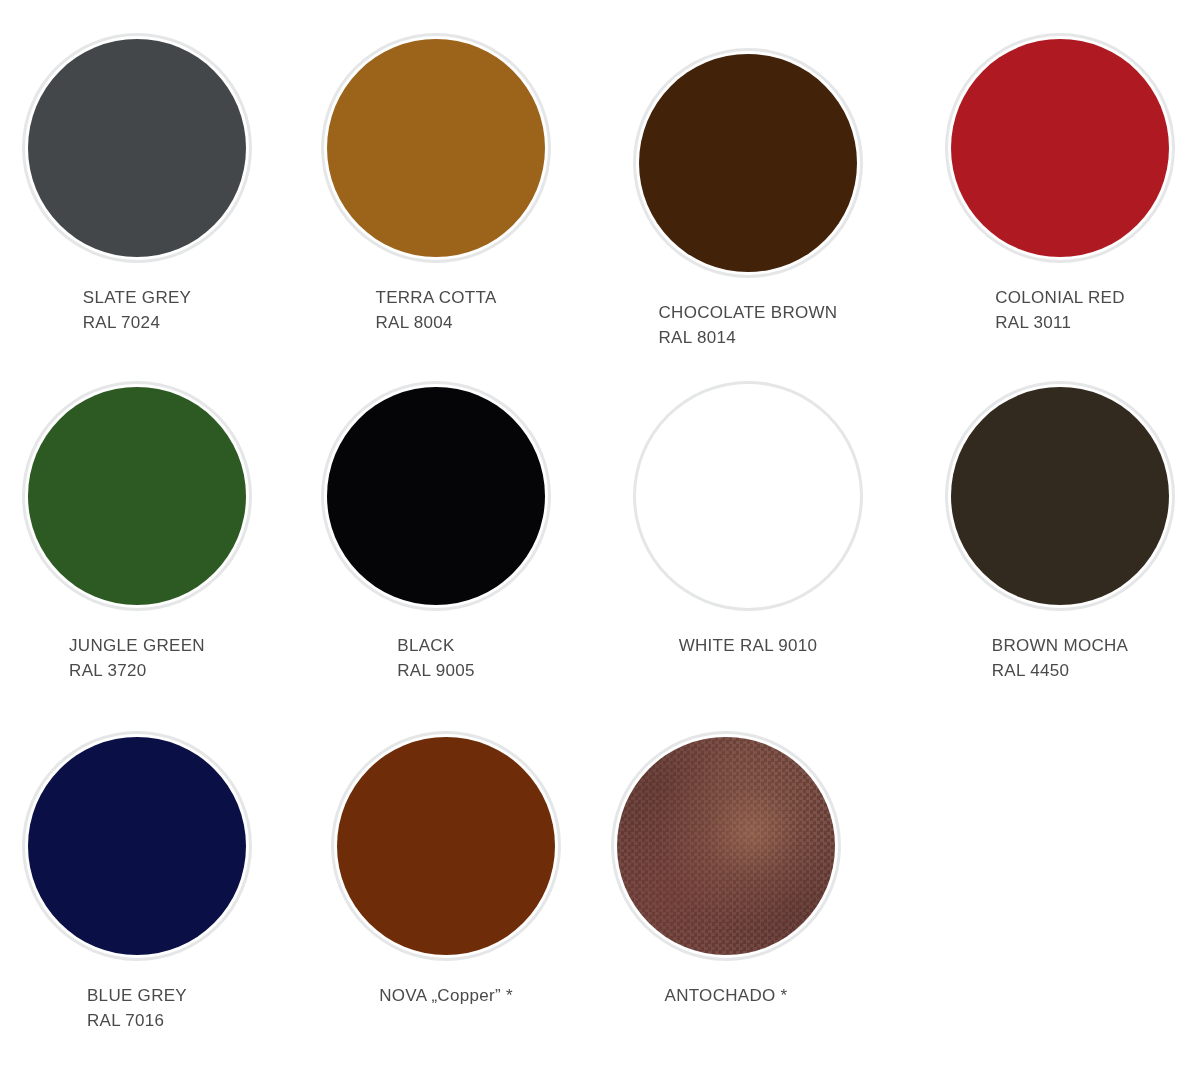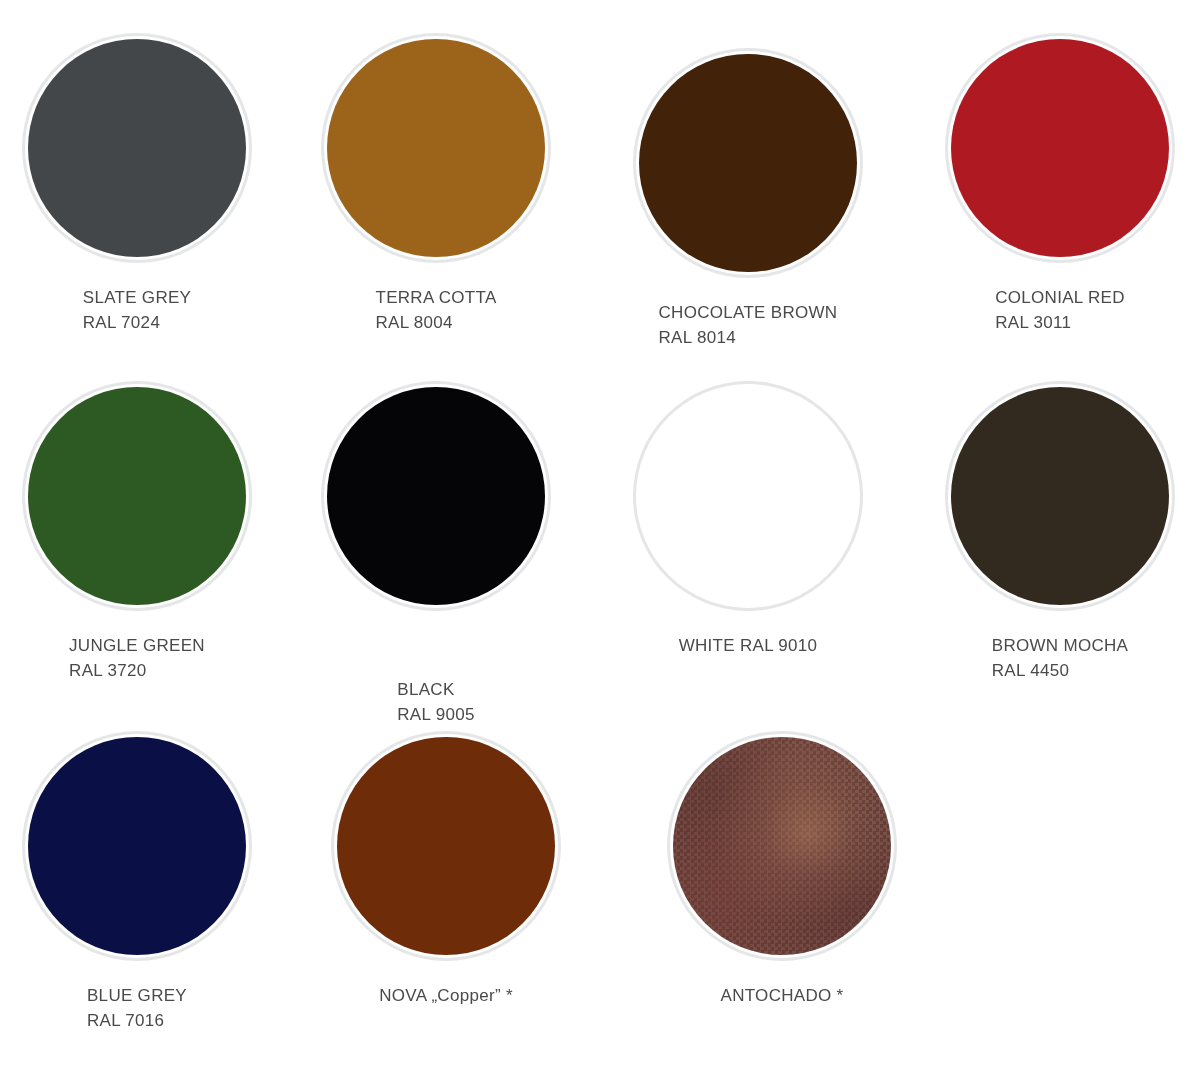--- a/index.html
+++ b/index.html
@@ -129,21 +129,21 @@
     </div>
     <div class="swatch-cell" data-swatch-style="solid" style="left: -13px; top: 381px;">
       <div class="swatch-ring">
         <div class="swatch-gap">
           <div class="swatch-disc" style="background: rgb(44, 90, 34);"></div>
         </div>
       </div>
       <div class="swatch-label">JUNGLE GREEN
 RAL 3720</div>
     </div>
-    <div class="swatch-cell" data-swatch-style="solid" style="left: 286px; top: 381px; gap: 44px;">
+    <div class="swatch-cell" data-swatch-style="solid" style="left: 286px; top: 381px;">
       <div class="swatch-ring">
         <div class="swatch-gap">
           <div class="swatch-disc" style="background: rgb(5, 5, 7);"></div>
         </div>
       </div>
       <div class="swatch-label">BLACK
 RAL 9005</div>
     </div>
     <div class="swatch-cell" data-swatch-style="outline" style="left: 598px; top: 381px;">
       <div class="swatch-ring">
@@ -172,21 +172,21 @@
 RAL 7016</div>
     </div>
     <div class="swatch-cell" data-swatch-style="solid" style="left: 296px; top: 731px;">
       <div class="swatch-ring">
         <div class="swatch-gap">
           <div class="swatch-disc" style="background: rgb(110, 45, 8);"></div>
         </div>
       </div>
       <div class="swatch-label">NOVA „Copper” *</div>
     </div>
-    <div class="swatch-cell" data-swatch-style="textured" style="left: 632px; top: 731px;">
+    <div class="swatch-cell" data-swatch-style="textured" style="left: 576px; top: 731px;">
       <div class="swatch-ring">
         <div class="swatch-gap">
           <div class="swatch-disc"></div>
         </div>
       </div>
       <div class="swatch-label">ANTOCHADO *</div>
     </div>
   </div>
 
 </body></html>

